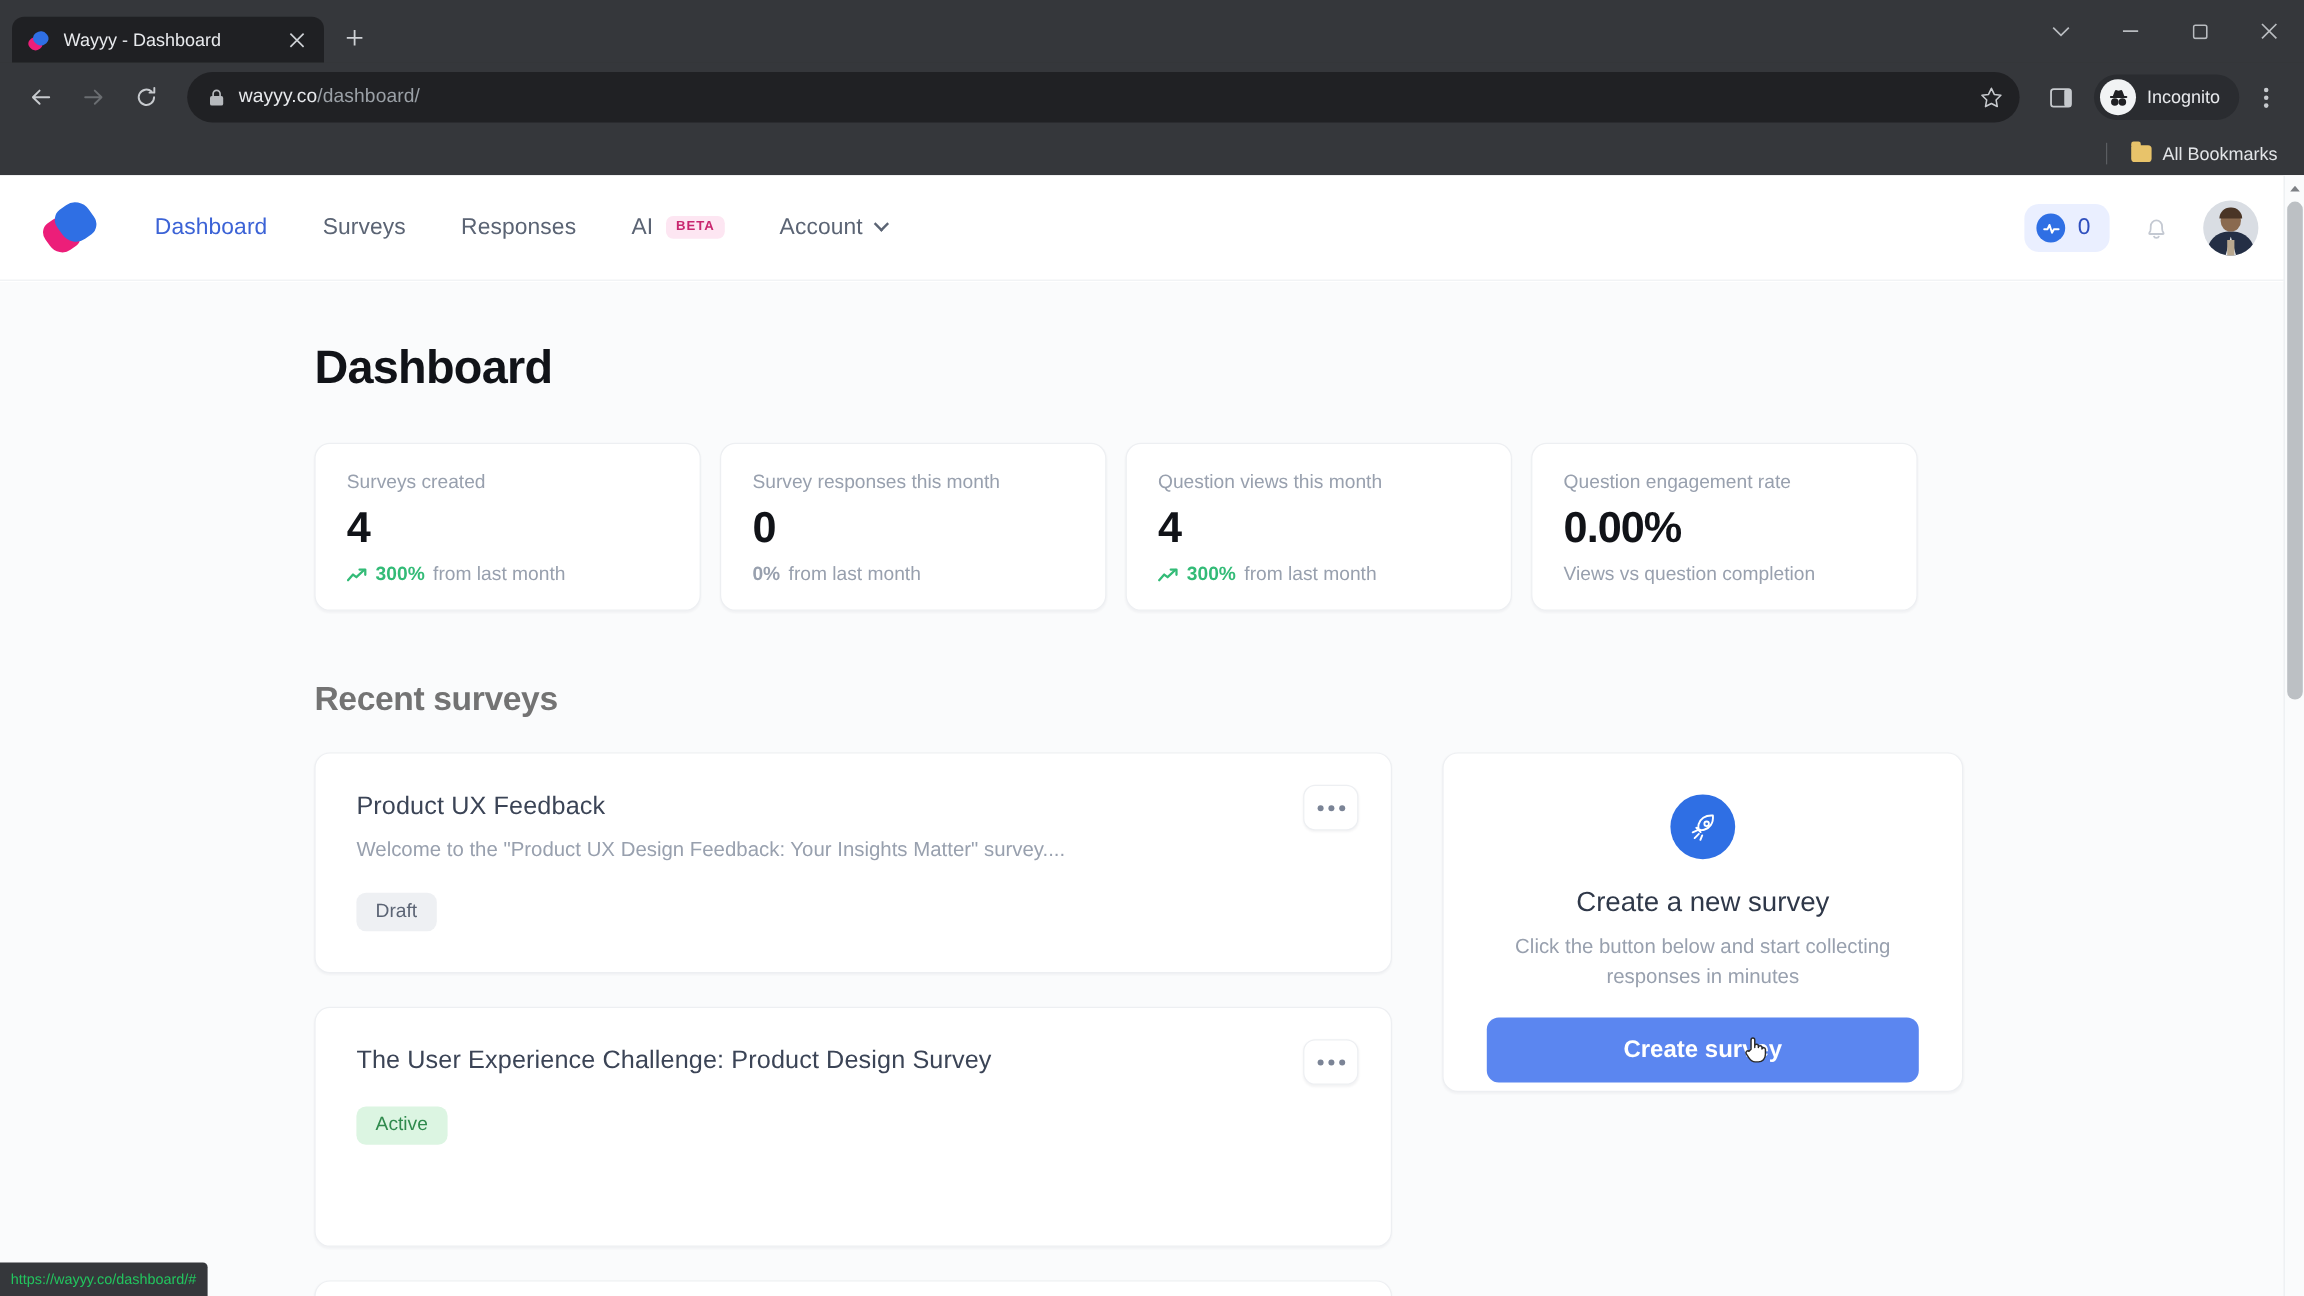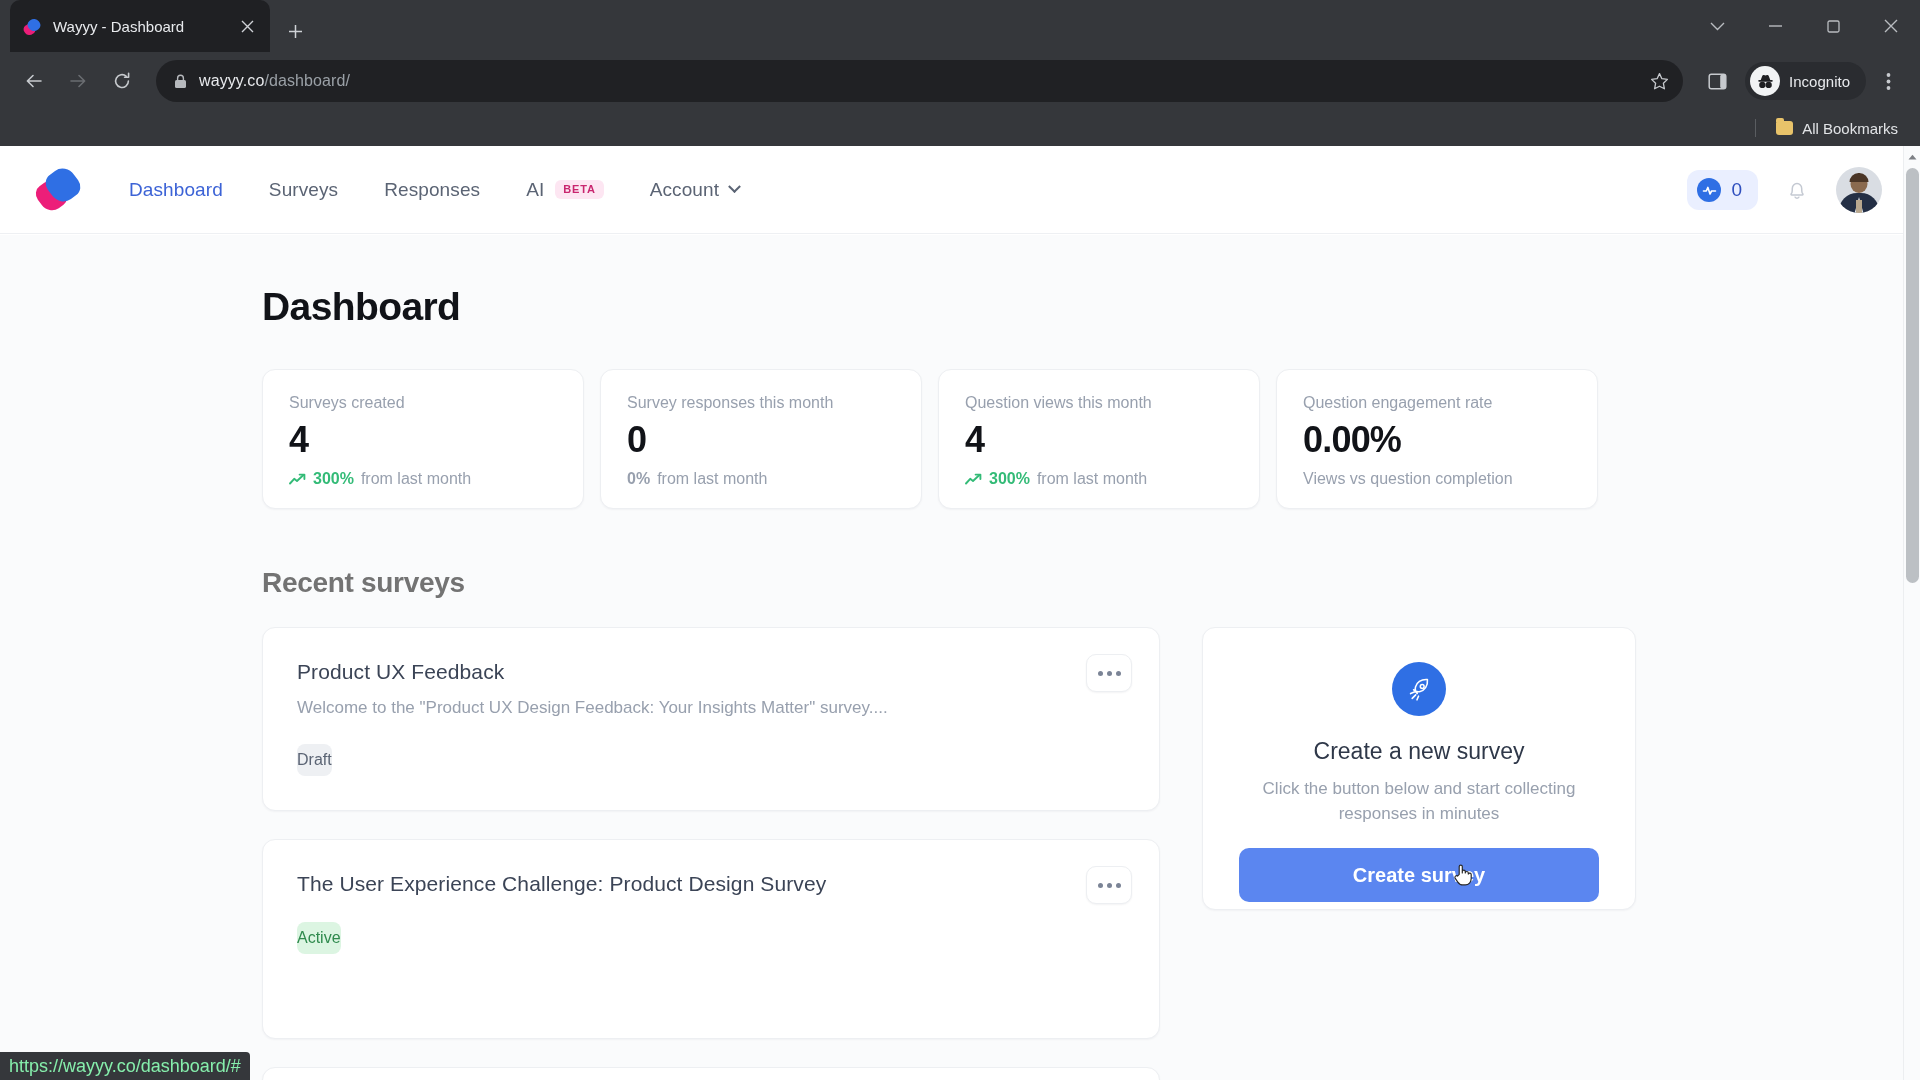--- a/index.html
+++ b/index.html
@@ -11,21 +11,21 @@
   }
 
   
   .browser { width:1920px; height:1080px; position:relative; background:#35373b; }
 
   .tabstrip {
     height:52px; background:#35373b; position:relative;
     display:flex; align-items:flex-end; padding-left:10px;
   }
   .tab {
-    width:260px; height:52px; background:#1f2023;
+    width:260px; height:38px; background:#1f2023;
     border-radius:10px 10px 0 0;
     display:flex; align-items:center; padding:0 10px 0 14px;
     position:relative;
   }
   .tab-favicon {
     width:17px; height:17px; flex:0 0 17px; margin-right:12px;
     position:relative;
   }
   .tab-favicon .lobe1,
   .tab-favicon .lobe2 {
@@ -199,21 +199,21 @@
   .survey-card {
     background:#ffffff; border:1px solid #edeff2; border-radius:13px;
     padding:32px 34px 34px 34px; position:relative; margin-bottom:28px;
     box-shadow:0 1px 2px rgba(16,24,40,.04);
   }
   .survey-card.tall { min-height:200px; }
   .survey-title { font-size:21px; color:#3b4456; font-weight:500; letter-spacing:.1px; }
   .survey-desc { font-size:17px; color:#98a0ae; margin-top:14px; }
   .pill {
     display:inline-block; margin-top:26px; font-size:16px;
-    padding:7px 0; border-radius:8px;
+    padding:7px 16px; border-radius:8px;
   }
   .pill.draft { background:#eef0f3; color:#5b6474; }
   .pill.active { background:#dcf5e2; color:#2f8a4d; }
   .dots-btn {
     position:absolute; right:27px; top:26px; width:46px; height:38px;
     border:1px solid #edeff2; border-radius:10px; background:#fff;
     display:flex; align-items:center; justify-content:center; gap:4px;
     box-shadow:0 1px 2px rgba(16,24,40,.05);
   }
   .dots-btn i { width:5px; height:5px; border-radius:50%; background:#7b8496; display:block; }
@@ -235,21 +235,21 @@
     display:flex; align-items:center; justify-content:center; position:relative;
   }
   .cursor {
     position:absolute; left:214px; top:14px; width:20px; height:26px;
     pointer-events:none;
   }
 
   
   .statusbar {
     position:absolute; left:0; bottom:0; height:28px;
-    background:#35373b; color:#86efac; font-size:18px;
+    background:#35373b; color:#22c55e; font-size:12px;
     display:flex; align-items:center; padding:0 9px;
     border-top-right-radius:4px; z-index:60;
   }
 
   
   .vscroll {
     position:absolute; right:0; top:0; width:17px; height:934px;
     background:#fafbfc; border-left:1px solid #eceef0; z-index:30;
   }
   .vscroll-up {

